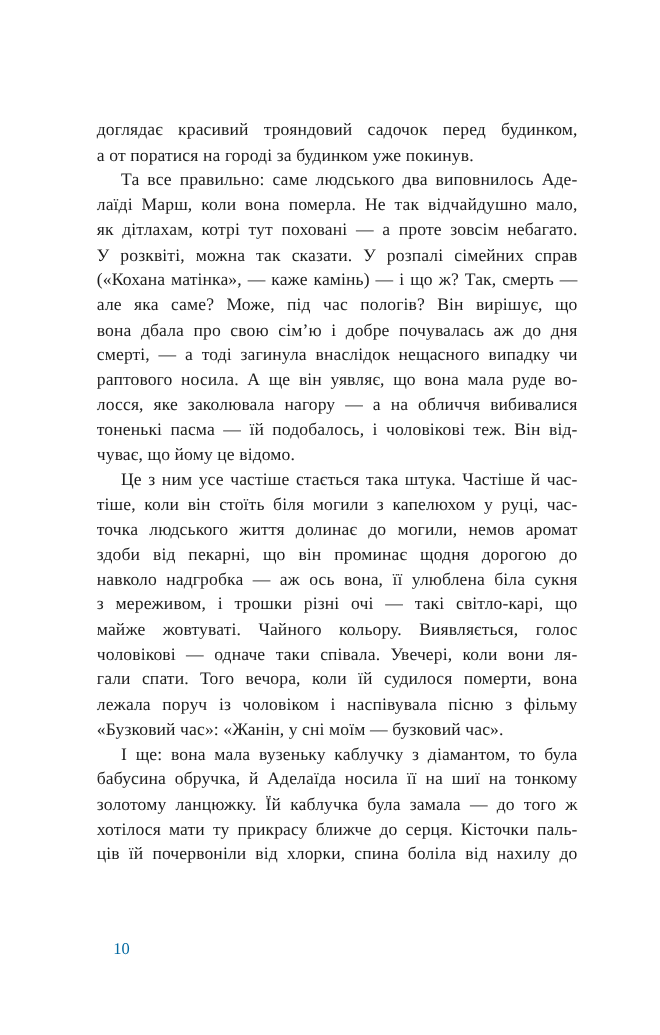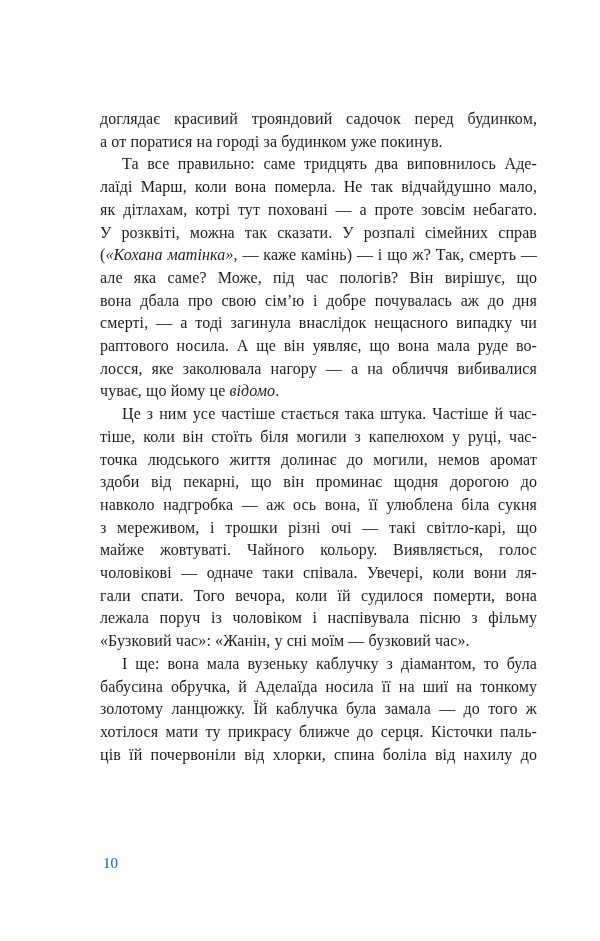--- a/index.html
+++ b/index.html
@@ -15,21 +15,21 @@
     overflow: hidden;
   }
   .page {
     position: relative;
     width: 600px;
     height: 941px;
     background: #ffffff;
   }
   .text-column {
     position: absolute;
-    left: 100px;
+    left: 88px;
     top: 108px;
     width: 437px;
   }
   .paragraph {
     margin: 0;
     padding: 0;
   }
   .line {
     font-size: 16px;
     line-height: 22.7px;
@@ -38,51 +38,51 @@
     white-space: nowrap;
     letter-spacing: 0.1px;
   }
   .line.flush {
     text-align-last: left;
   }
   .line.indent {
     padding-left: 22px;
   }
   .seg.italic {
-    font-style: italic;
   }
   .page-number {
     position: absolute;
     left: 103px;
     top: 853px;
     font-size: 15px;
     line-height: 20px;
     color: #0369a1;
   }
 </style>
 </head>
 <body>
 
 <div class="page">
   <div class="text-column">
       <div class="paragraph">
         <div class="line"><span class="seg">доглядає красивий трояндовий садочок перед будинком,</span></div>
         <div class="line flush"><span class="seg">а от поратися на городі за будинком уже покинув.</span></div>
       </div>
       <div class="paragraph">
-        <div class="line indent"><span class="seg">Та все правильно: саме тридцять два виповнилось Аде-</span></div>
+        <div class="line indent"><span class="seg">Та все правильно: саме людського два виповнилось Аде-</span></div>
         <div class="line"><span class="seg">лаїді Марш, коли вона померла. Не так відчайдушно мало,</span></div>
         <div class="line"><span class="seg">як дітлахам, котрі тут поховані — а проте зовсім небагато.</span></div>
         <div class="line"><span class="seg">У розквіті, можна так сказати. У розпалі сімейних справ</span></div>
         <div class="line"><span class="seg">(</span><span class="seg italic">«Кохана матінка»</span><span class="seg">, — каже камінь) — і що ж? Так, смерть —</span></div>
         <div class="line"><span class="seg">але яка саме? Може, під час пологів? Він вирішує, що</span></div>
         <div class="line"><span class="seg">вона дбала про свою сім’ю і добре почувалась аж до дня</span></div>
         <div class="line"><span class="seg">смерті, — а тоді загинула внаслідок нещасного випадку чи</span></div>
         <div class="line"><span class="seg">раптового носила. А ще він уявляє, що вона мала руде во-</span></div>
         <div class="line"><span class="seg">лосся, яке заколювала нагору — а на обличчя вибивалися</span></div>
+        <div class="line"><span class="seg">тоненькі пасма — їй подобалось, і чоловікові теж. Він від-</span></div>
         <div class="line flush"><span class="seg">чуває, що йому це </span><span class="seg italic">відомо</span><span class="seg">.</span></div>
       </div>
       <div class="paragraph">
         <div class="line indent"><span class="seg">Це з ним усе частіше стається така штука. Частіше й час-</span></div>
         <div class="line"><span class="seg">тіше, коли він стоїть біля могили з капелюхом у руці, час-</span></div>
         <div class="line"><span class="seg">точка людського життя долинає до могили, немов аромат</span></div>
         <div class="line"><span class="seg">здоби від пекарні, що він проминає щодня дорогою до</span></div>
         <div class="line"><span class="seg">навколо надгробка — аж ось вона, її улюблена біла сукня</span></div>
         <div class="line"><span class="seg">з мереживом, і трошки різні очі — такі світло-карі, що</span></div>
         <div class="line"><span class="seg">майже жовтуваті. Чайного кольору. Виявляється, голос</span></div>

